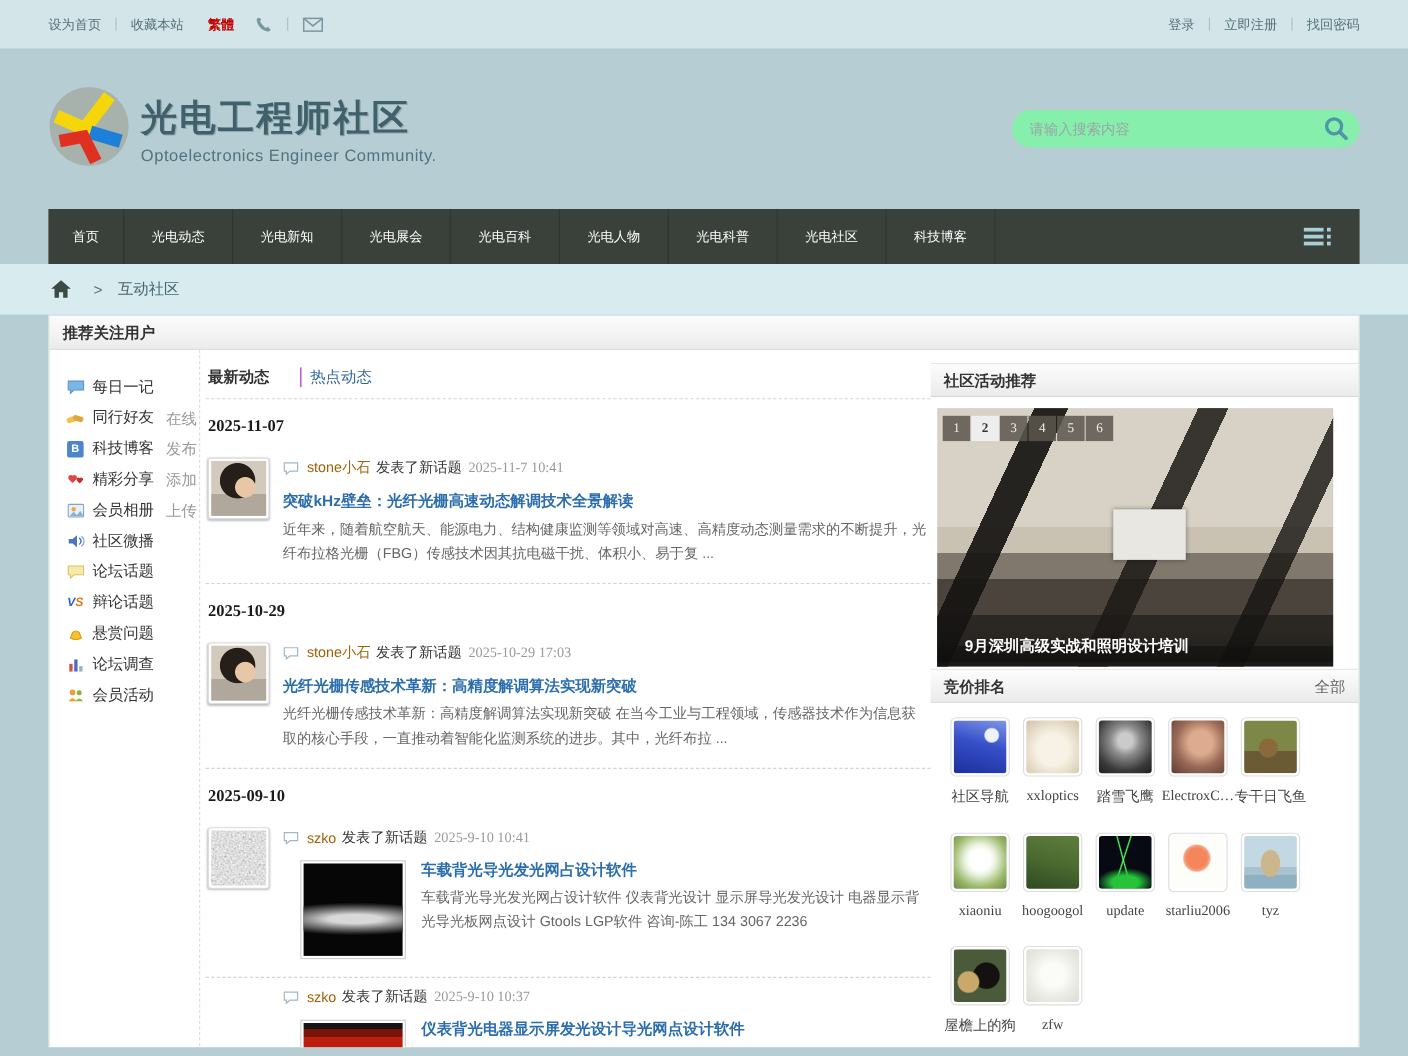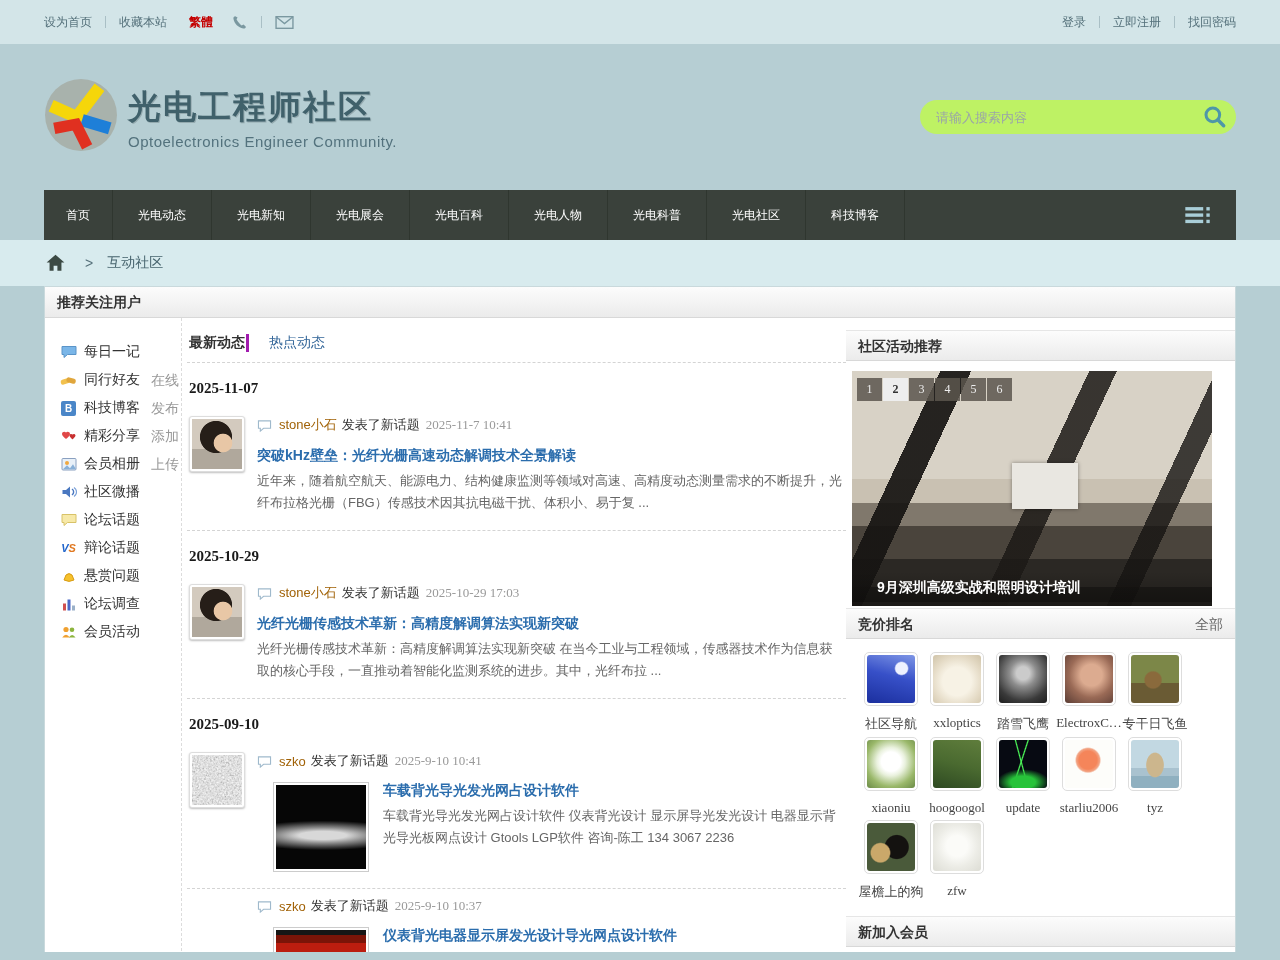--- a/index.html
+++ b/index.html
@@ -14,21 +14,21 @@
   .trad { color:#c40000; font-weight:bold; margin:0 18px 0 22px; }
   .tico { display:flex; align-items:center; }
   .tico svg { display:block; }
 
   
   .header { height:146px; display:flex; align-items:center; padding:0 44px; }
   .logo { display:flex; align-items:center; }
   .brand { margin-left:10px; }
   .site-title { font-size:33px; font-weight:bold; color:#40616b; letter-spacing:2px; text-shadow:1px 1px 0 rgba(120,140,145,.55); }
   .site-sub { font-size:15px; color:#53727d; margin-top:3px; letter-spacing:.5px; }
-  .search { margin-left:auto; width:316px; height:34px; background:#bef264; border-radius:17px; display:flex; align-items:center; padding:0 8px 0 16px; }
+  .search { margin-left:auto; width:316px; height:34px; background:#86efac; border-radius:17px; display:flex; align-items:center; padding:0 8px 0 16px; }
   .search input { flex:1; border:none; outline:none; background:transparent; font-size:13px; color:#555; font-family:"Liberation Sans",sans-serif; }
   .search input::placeholder { color:#9aa5a8; }
 
   
   .nav { margin:0 44px; width:1192px; height:50px; background:#3a413b; display:flex; align-items:center; position:relative; }
   .nav-item { height:50px; line-height:50px; padding:0 25px; font-size:12px; color:#fff; border-right:1px solid #2f362f; cursor:pointer; white-space:nowrap; }
   .nav-item:first-child { padding:0 22px; }
   .nav-more { position:absolute; right:22px; top:15px; cursor:pointer; }
 
   
@@ -47,21 +47,21 @@
   .side-item .ic { width:19px; height:16px; margin-right:6px; display:flex; align-items:center; justify-content:center; flex:none; }
   .side-action { position:absolute; left:92px; top:0; height:28px; line-height:28px; color:#999; font-size:14px; cursor:pointer; white-space:nowrap; }
   .vs-ic { font-size:11px; font-weight:bold; font-style:italic; letter-spacing:0; }
   .vs-v { color:#2266cc; } .vs-s { color:#e07820; }
   .blog-b { width:15px; height:15px; background:#4a86c8; border-radius:2px; color:#fff; font-size:10px; font-weight:bold; text-align:center; line-height:15px; }
 
   
   .feed { width:665px; flex:none; border-left:1px dashed #dcdcdc; padding:14px 0 0 5px; }
   .tabs { display:flex; align-items:center; font-size:14px; padding:2px 0 10px 2px; border-bottom:1px dashed #d4d4d4;font-family:Liberation Serif, serif; }
   .tab-active { font-weight:bold; color:#333; cursor:pointer; }
-  .tab { color:#369; margin-left:1px; padding-left:20px; border-left:3px solid #a21caf; cursor:pointer; }
+  .tab { color:#369; margin-left:28px; padding-left:8px; border-left:1px solid #a21caf; cursor:pointer; }
   .gdate { font-family:"Liberation Serif",serif; font-weight:bold; font-size:15px; color:#1a1a1a; margin:17px 0 15px 2px; }
   .post { display:flex; padding:4px 0 16px 2px; border-bottom:1px dashed #d4d4d4; margin-bottom:4px; }
   .avatar { width:56px; height:56px; flex:none; border:1px solid #ddd; background:#fff; padding:2px; border-radius:3px; box-shadow:0 1px 2px rgba(0,0,0,.25); margin-right:12px; cursor:pointer; }
   .avatar-inner { width:100%; height:100%; }
   .avatar.hidden { visibility:hidden; }
   .av-stone { background:
       radial-gradient(circle at 62% 48%, #e8c7a6 0 22%, transparent 24%),
       radial-gradient(circle at 48% 36%, #261e18 0 38%, transparent 40%),
       linear-gradient(#d3cabe 0 60%, #b0a89c 60% 100%); }
   .pbody { flex:1; min-width:0; }
@@ -88,21 +88,21 @@
   .slider { position:relative; width:360px; height:235px; margin:10px 0 2px 6px; cursor:pointer;
     background:
       linear-gradient(115deg, transparent 0 80px, rgba(22,20,18,.92) 80px 108px, transparent 108px 215px, rgba(28,25,22,.85) 215px 240px, transparent 240px 330px, rgba(22,20,18,.8) 330px 352px, transparent 352px),
       linear-gradient(#d8d2c6 0 46%, #c9c1b2 46% 56%, #80786c 56% 66%, #4a443c 66% 80%, #2b2824 80% 92%, #1d1b18 92% 100%); }
   .slide-screen { position:absolute; left:160px; top:92px; width:66px; height:46px; background:#e9e7e1; box-shadow:0 0 4px rgba(0,0,0,.4); }
   .slide-nums { position:absolute; top:7px; left:5px; display:flex; }
   .snum { width:25px; height:23px; line-height:23px; text-align:center; color:#eee; background:rgba(92,86,78,.85); font-size:12px; font-family:"Liberation Serif",serif; margin-right:1px; cursor:pointer; }
   .snum.active { background:#eee; color:#333; font-weight:bold; }
   .slide-caption { position:absolute; left:0; right:0; bottom:4px; height:30px; line-height:30px; padding-left:25px; color:#fff; font-size:14px; font-weight:bold; background:linear-gradient(rgba(0,0,0,0), rgba(0,0,0,.28)); }
 
-  .bid-grid { display:grid; grid-template-columns:repeat(5,66px); padding:13px 0 0 12px; row-gap:4px; }
+  .bid-grid { display:grid; grid-template-columns:repeat(5,66px); padding:13px 0 0 12px; row-gap:24px; }
   .bid-cell { text-align:center; }
   .bid-av { width:54px; height:54px; margin:0 auto; border:1px solid #ddd; background:#fff; padding:2px; border-radius:5px; cursor:pointer; }
   .bid-av-inner { width:100%; height:100%; border-radius:3px; }
   .bid-name { margin-top:9px; font-size:13px; color:#444; white-space:nowrap; font-family:"Liberation Serif",serif; cursor:pointer; }
 
   .u0 { background: radial-gradient(circle at 72% 28%, #eef1ff 0 12%, transparent 15%), linear-gradient(15deg, #1b2f9e, #3750c8 55%, #7e96e6); }
   .u1 { background: radial-gradient(circle at 50% 55%, #f7f2e5 0 40%, #e4dac5 70%, #cfc3a8); }
   .u2 { background: radial-gradient(circle at 50% 38%, #cbcbcb 0 17%, #8d8d8d 35%, #3a3a3a 72%, #1e1e1e); }
   .u3 { background: radial-gradient(circle at 55% 42%, #dcab90 0 28%, #9a6a56 58%, #5a3c34); }
   .u4 { background: radial-gradient(circle at 46% 52%, #8a6a3c 0 22%, transparent 26%), linear-gradient(#7c8748 0 58%, #6a5b34 58% 100%); }

